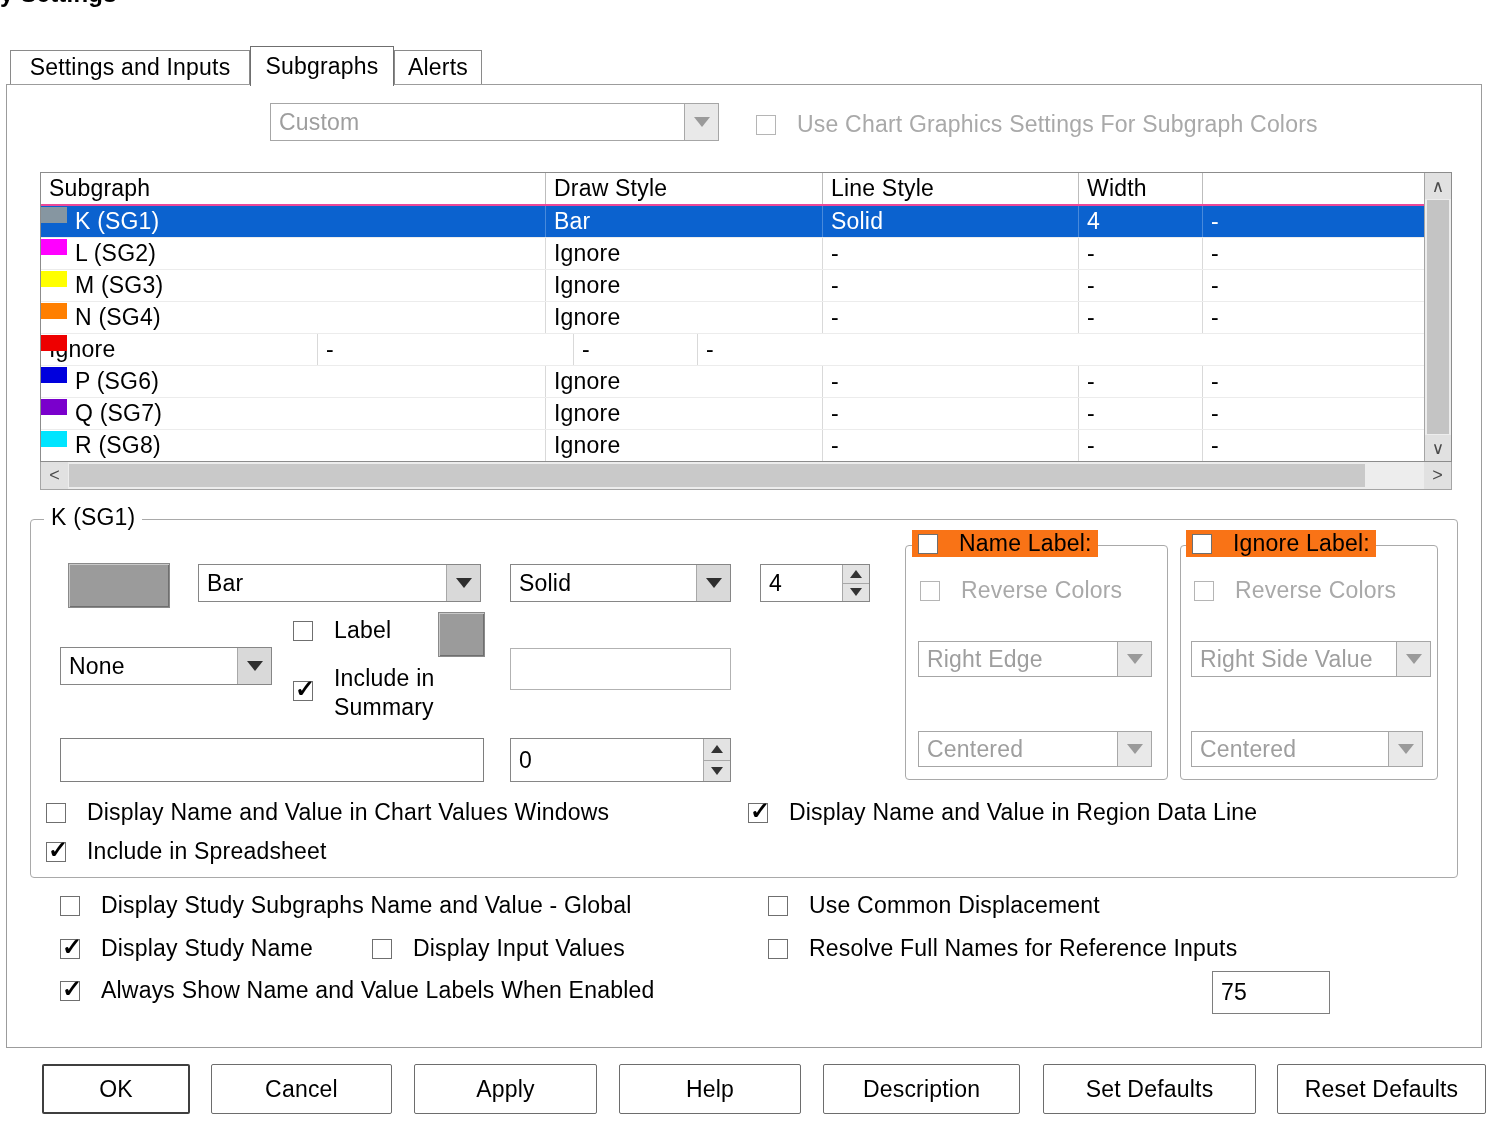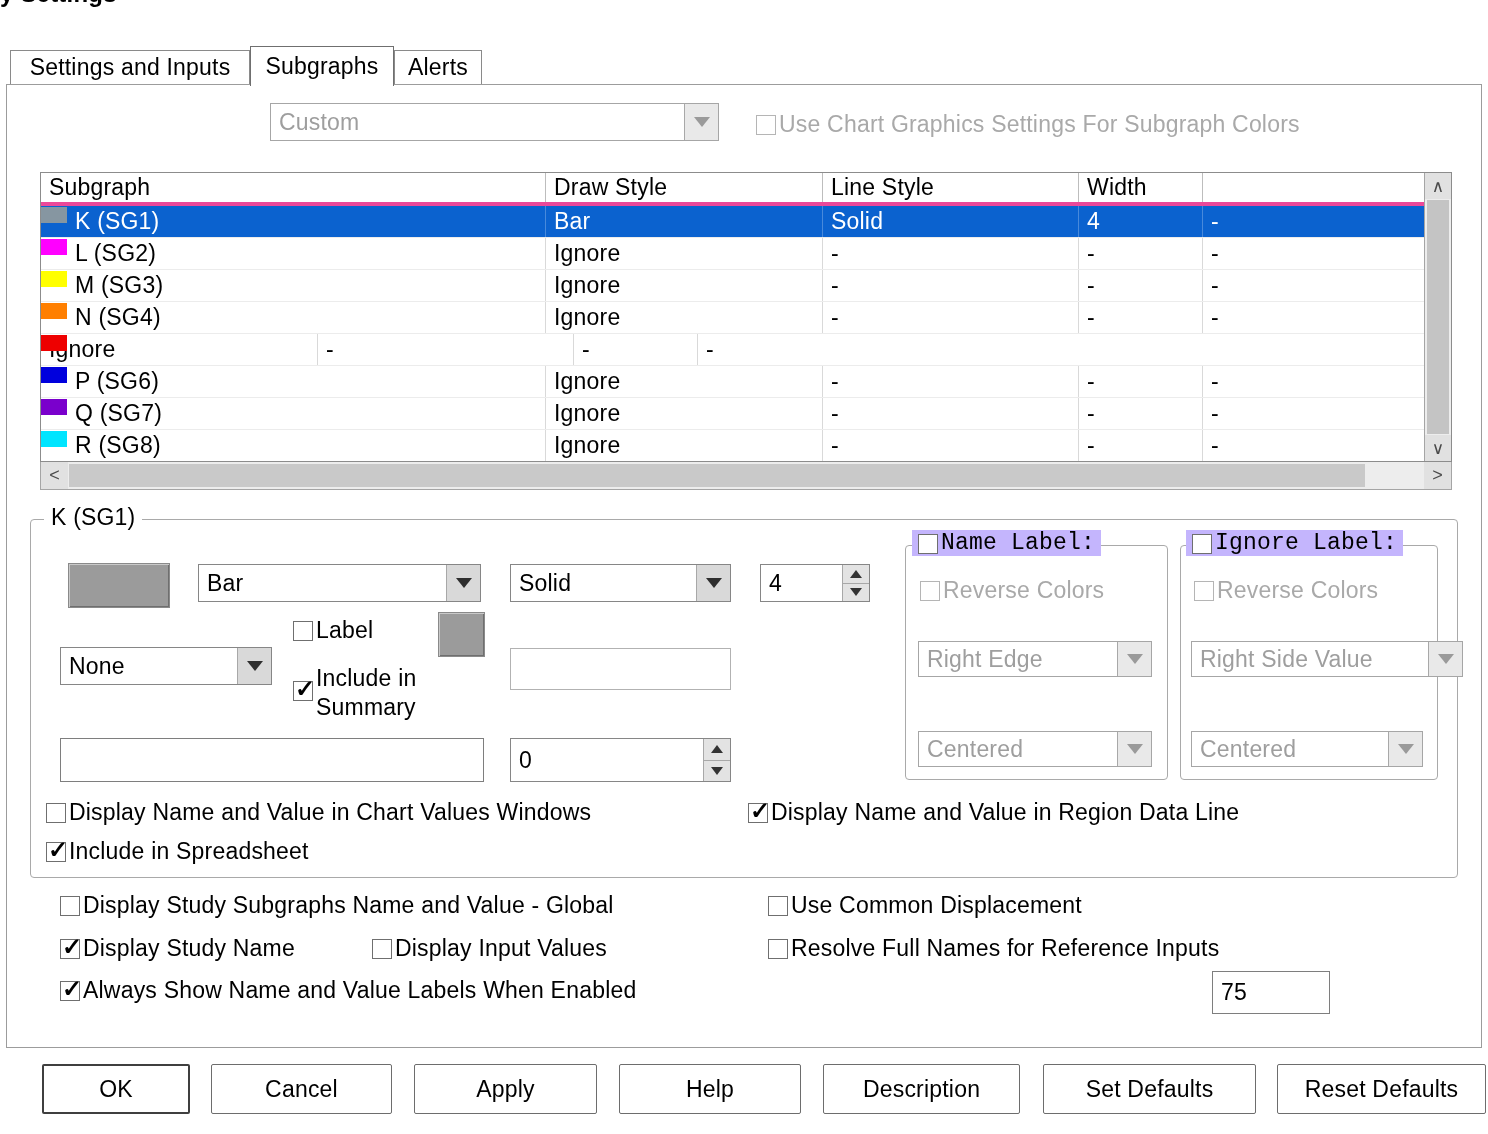--- a/index.html
+++ b/index.html
@@ -47,49 +47,49 @@
             border-bottom:8px solid #333; }
   .tri-sd { width:0; height:0; border-left:6px solid transparent; border-right:6px solid transparent;
             border-top:8px solid #333; }
 
   
   .input { position:absolute; border:1px solid #7e7e7e; background:#fff; font-size:23px;
            display:flex; align-items:center; padding:0 8px; z-index:2; }
   .input.dis { border-color:#b2b2b2; }
 
   
-  .cb { position:absolute; display:flex; align-items:flex-start; font-size:23px; gap:3px;
+  .cb { position:absolute; display:flex; align-items:flex-start; font-size:23px; gap:21px;
         white-space:nowrap; z-index:2; cursor:default; }
   .cb .box { width:20px; height:20px; border:1px solid #6f6f6f; background:#fff; flex:none;
              margin-top:4px; position:relative; }
   .cb .box.checked::after { content:"✓"; position:absolute; left:1px; top:-7px; font-size:24px;
                             font-weight:bold; color:#000; }
   .cb.dis { color:#a9a9a9; }
   .cb.dis .box { border-color:#b5b5b5; }
   .cb-wrap .cbl { white-space:normal; width:155px; line-height:1.28; }
   .cb-wrap .box { margin-top:17px; }
-  .legend-cb { background:#c4b5fd; padding:0 6px; z-index:5;font-family:Liberation Mono, monospace; }
+  .legend-cb { background:#f97316; padding:0 6px; z-index:5; }
 
   
   .grp { position:absolute; border:1px solid #a9a9a9; border-radius:4px; z-index:1; }
   .legend { position:absolute; background:#fff; padding:0 7px; font-size:23px; white-space:nowrap; z-index:5; }
 
   
   .cbtn-gray { position:absolute; background:#9b9b9b; border:1px solid #8a8a8a;
                box-shadow:inset 1px 1px 0 #c9c9c9, inset -1px -1px 0 #6f6f6f; z-index:2; }
   .btn { position:absolute; top:1064px; height:50px; background:#fff; border:1px solid #6d6d6d;
          border-radius:2px; font-size:23px; display:flex; align-items:center; justify-content:center;
          z-index:2; cursor:default; }
   .btn.default { border:2px solid #3f3f3f; }
 
   
   .table { position:absolute; left:40px; top:172px; width:1412px; height:290px;
            border:1px solid #8c8c8c; background:#fff; z-index:2; }
   .grid { position:absolute; left:0; top:0; width:1383px; height:288px; overflow:hidden; }
-  .thead { display:flex; height:33px; border-bottom:4px solid #ec4899; }
+  .thead { display:flex; height:33px; border-bottom:2px solid #ec4899; }
   .hcell { font-size:23px; padding:0 8px; border-right:1px solid #bdbdbd;
            display:flex; align-items:center; overflow:hidden; }
   .trow { display:flex; height:32px; position:relative; border-bottom:1px solid #ececec; }
   .tcell { font-size:23px; padding:0 8px; border-right:1px solid #d9d9d9;
            display:flex; align-items:center; overflow:hidden; }
   .w1 { width:505px; } .w2 { width:277px; } .w3 { width:256px; } .w4 { width:124px; } .w5 { flex:1; border-right:none; }
   .trow.selected { background:#0b62cf; color:#fff; }
   .trow.selected .tcell { border-right-color:rgba(255,255,255,0.25); }
   .ncell { padding-left:34px; }
   .swatch { position:absolute; left:0; top:1px; width:26px; height:16px; }
@@ -329,21 +329,21 @@
   <div class="grp" style="left:1180px;top:545px;width:258px;height:235px"></div>
   <div class="cb legend-cb" style="left:1186px;top:530px">
     <span class="box"></span>
     <span class="cbl">Ignore Label:</span>
   </div>
   <div class="cb dis" style="left:1194px;top:577px">
     <span class="box"></span>
     <span class="cbl">Reverse Colors</span>
   </div>
   <div class="lbl" style="left:1193px;top:609px">Horizontal Align:</div>
-  <div class="combo dis" style="left:1191px;top:641px;width:272px;height:36px">
+  <div class="combo dis" style="left:1191px;top:641px;width:240px;height:36px">
     <span class="ctxt">Right Side Value</span>
     <span class="cbtn">
         <span class="tri"></span>
       </span>
   </div>
   <div class="lbl" style="left:1193px;top:696px">Vertical Align:</div>
   <div class="combo dis" style="left:1191px;top:731px;width:232px;height:36px">
     <span class="ctxt">Centered</span>
     <span class="cbtn">
         <span class="tri"></span>

